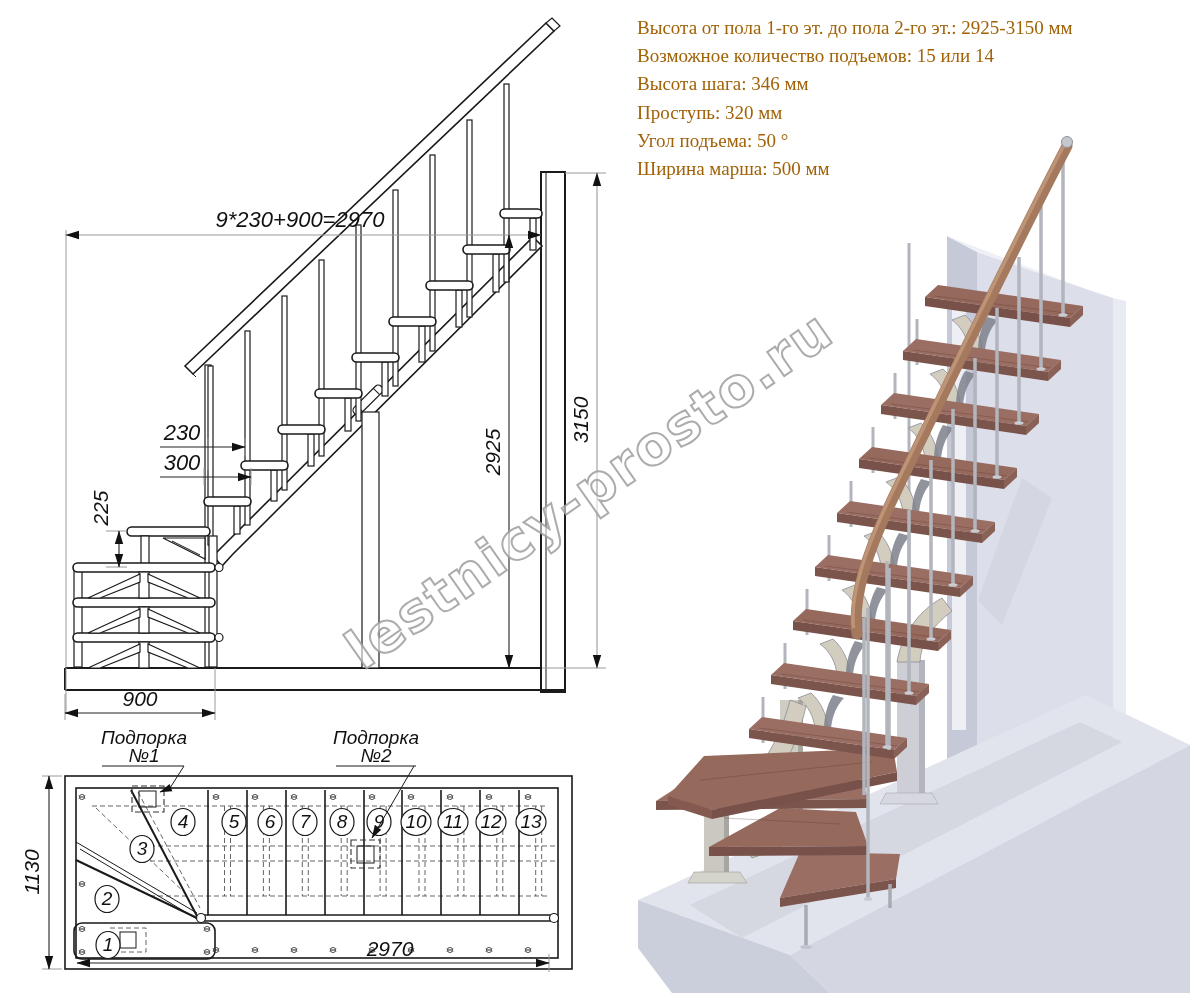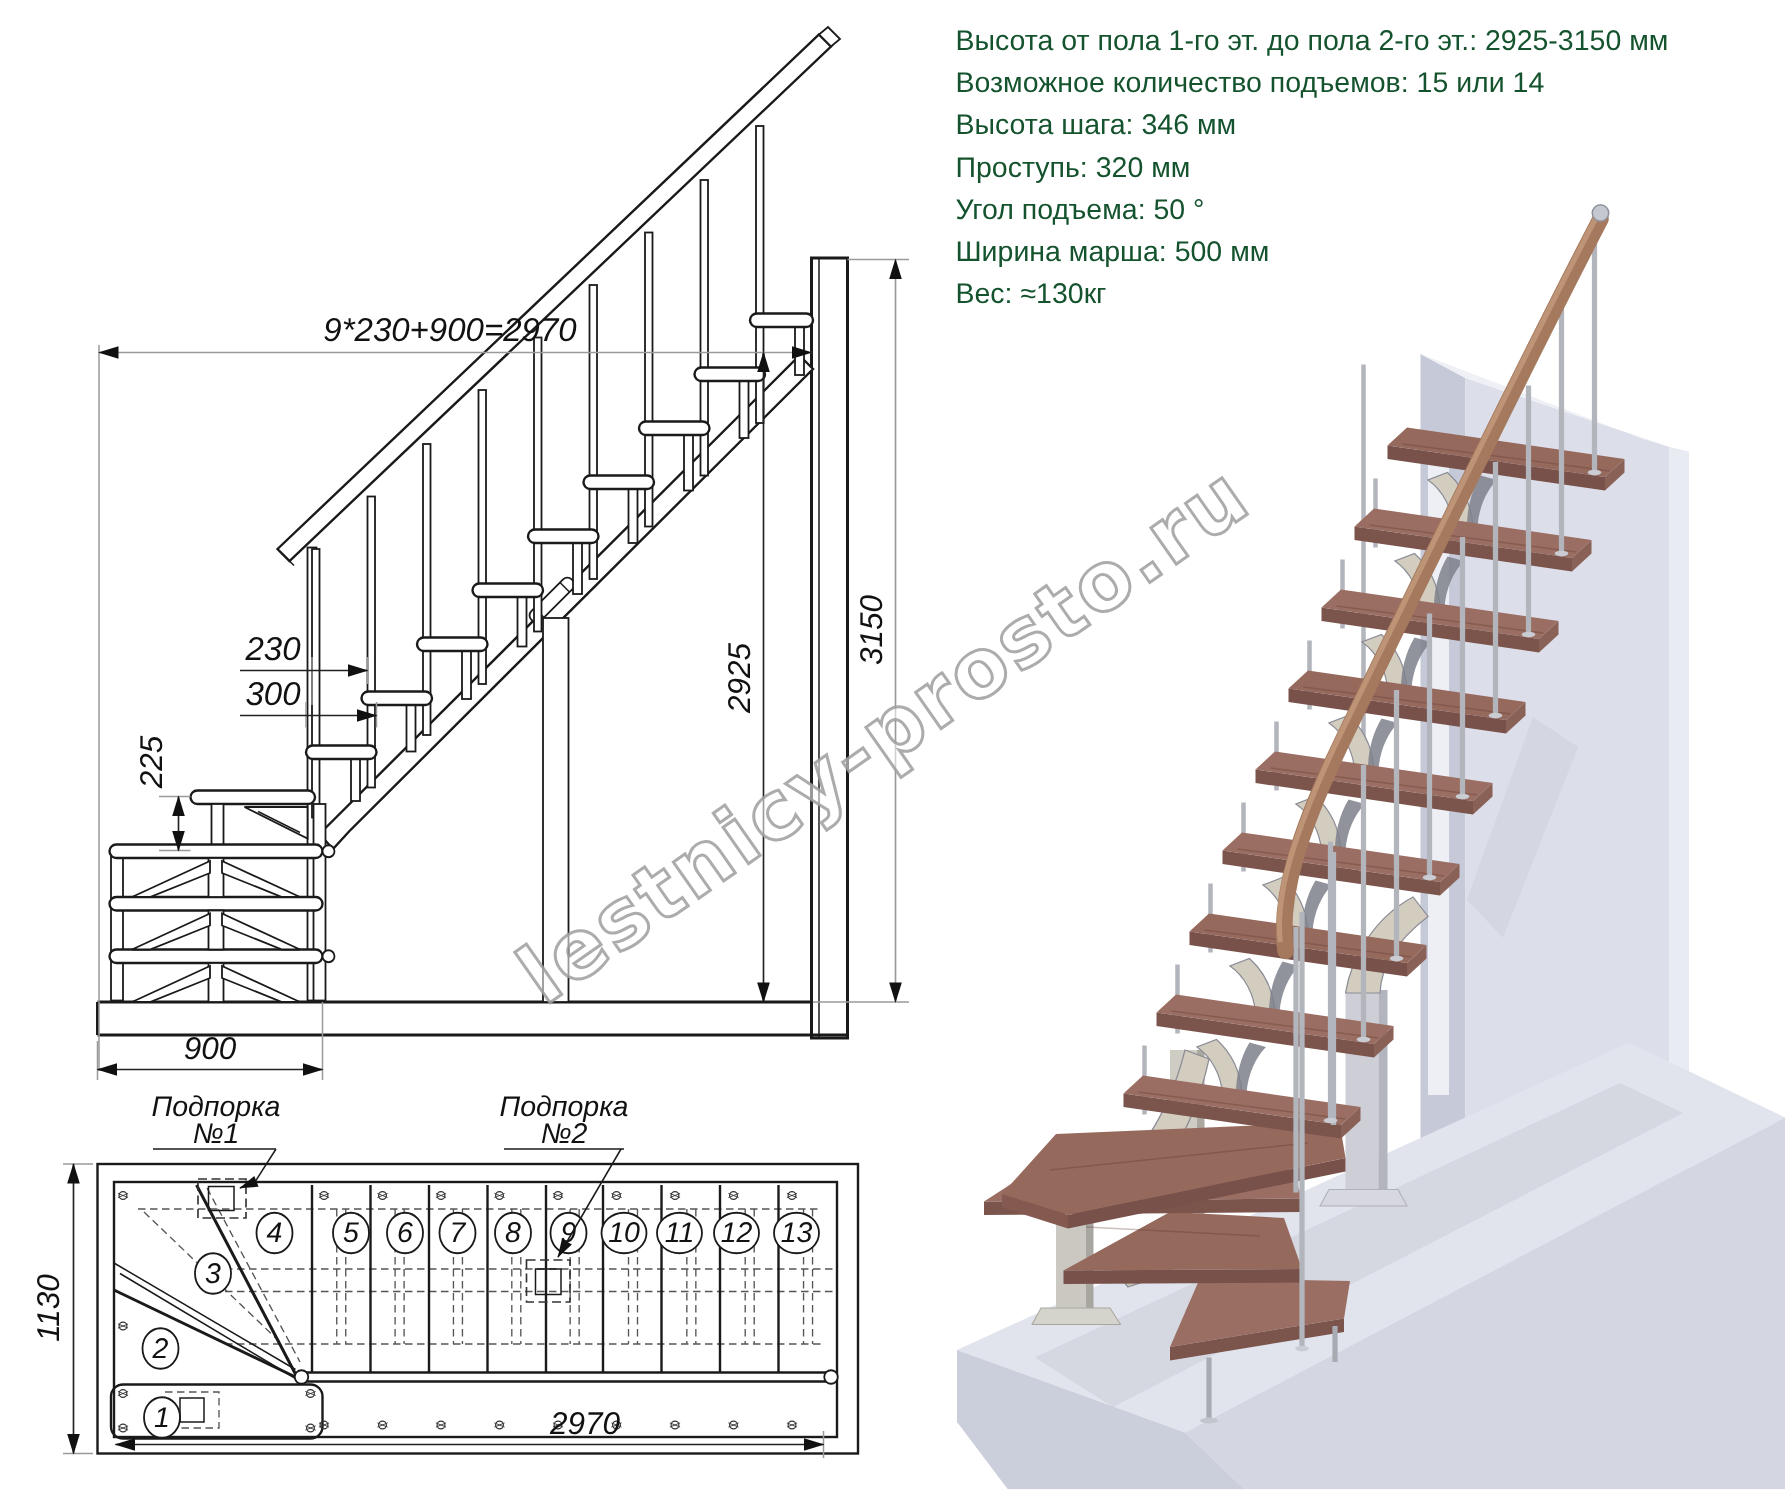--- a/index.html
+++ b/index.html
@@ -1,18 +1,18 @@
 <!DOCTYPE html>
 <html><head>
 <meta charset="utf-8">
 <style>
   html,body{margin:0;padding:0;background:#fff;}
   .stage{position:relative;width:1191px;height:993px;background:#ffffff;overflow:hidden;
          font-family:"Liberation Sans",sans-serif;}
-  .specs{position:absolute;left:637px;top:14px;font-size:19px;line-height:28.2px;color:#14532d;}
+  .specs{position:absolute;left:637px;top:14px;font-size:19px;line-height:28.2px;color:#a16207;font-family:Liberation Serif, serif;}
   .specs div{white-space:nowrap;}
   svg{position:absolute;left:0;top:0;}
   .ln{stroke:#1a1a1a;stroke-width:1.6;fill:none;}
   .ln2{stroke:#1a1a1a;stroke-width:2;fill:none;}
   .thin{stroke:#1a1a1a;stroke-width:1;fill:none;}
   .wfill{fill:#ffffff;stroke:#1a1a1a;stroke-width:1.6;}
   .wfill2{fill:#ffffff;stroke:#1a1a1a;stroke-width:1.2;}
   .dim{stroke:#222;stroke-width:1.1;fill:none;}
   .dimg{stroke:#9a9a9a;stroke-width:1.1;fill:none;}
   .ext{stroke:#9a9a9a;stroke-width:1;fill:none;}
@@ -493,16 +493,15 @@
     <text transform="translate(600,505) rotate(-35)" text-anchor="middle" font-family="DejaVu Sans, sans-serif" font-size="54" font-weight="bold" letter-spacing="2" fill="#ffffff" fill-opacity="0.55" stroke="#9e9e9e" stroke-width="2" stroke-opacity="0.85">lestnicy-prosto.ru</text>
   </svg>
 
   <div class="specs">
     <div>Высота от пола 1-го эт. до пола 2-го эт.: 2925-3150 мм</div>
     <div>Возможное количество подъемов: 15 или 14</div>
     <div>Высота шага: 346 мм</div>
     <div>Проступь: 320 мм</div>
     <div>Угол подъема: 50 °</div>
     <div>Ширина марша: 500 мм</div>
-    <div>Вес: ≈130кг</div>
   </div>
 
 </div>
 
 </body></html>

